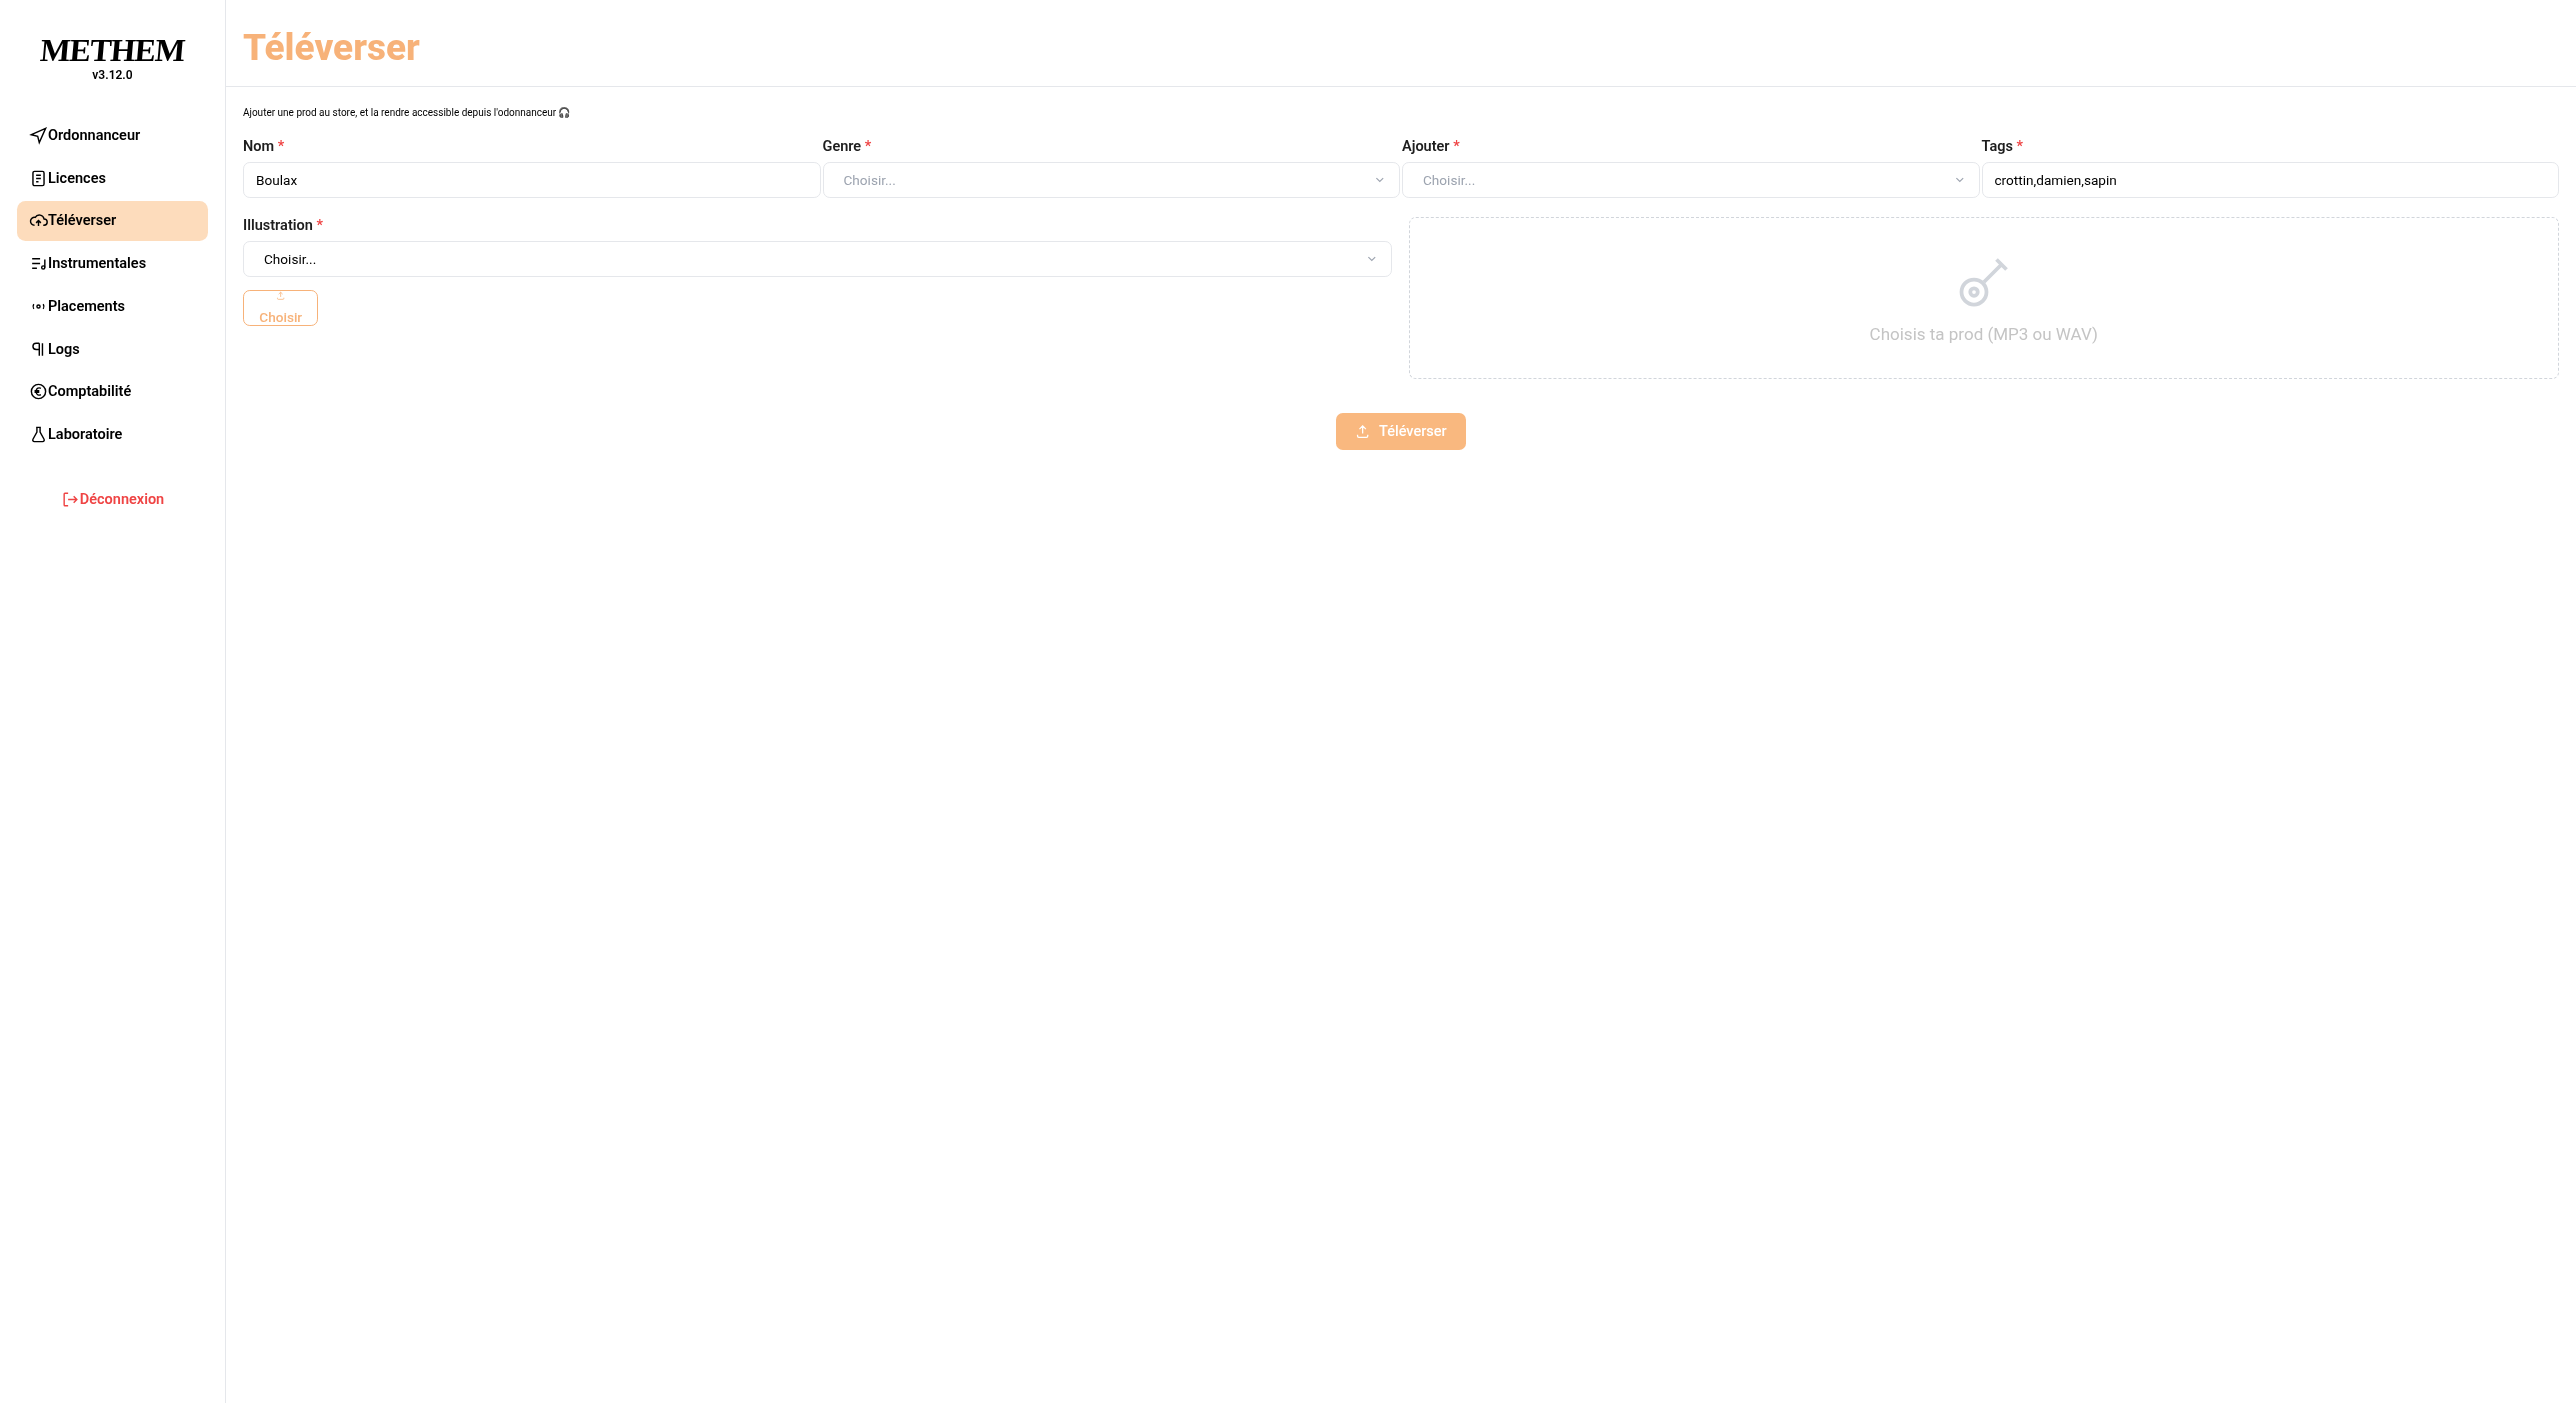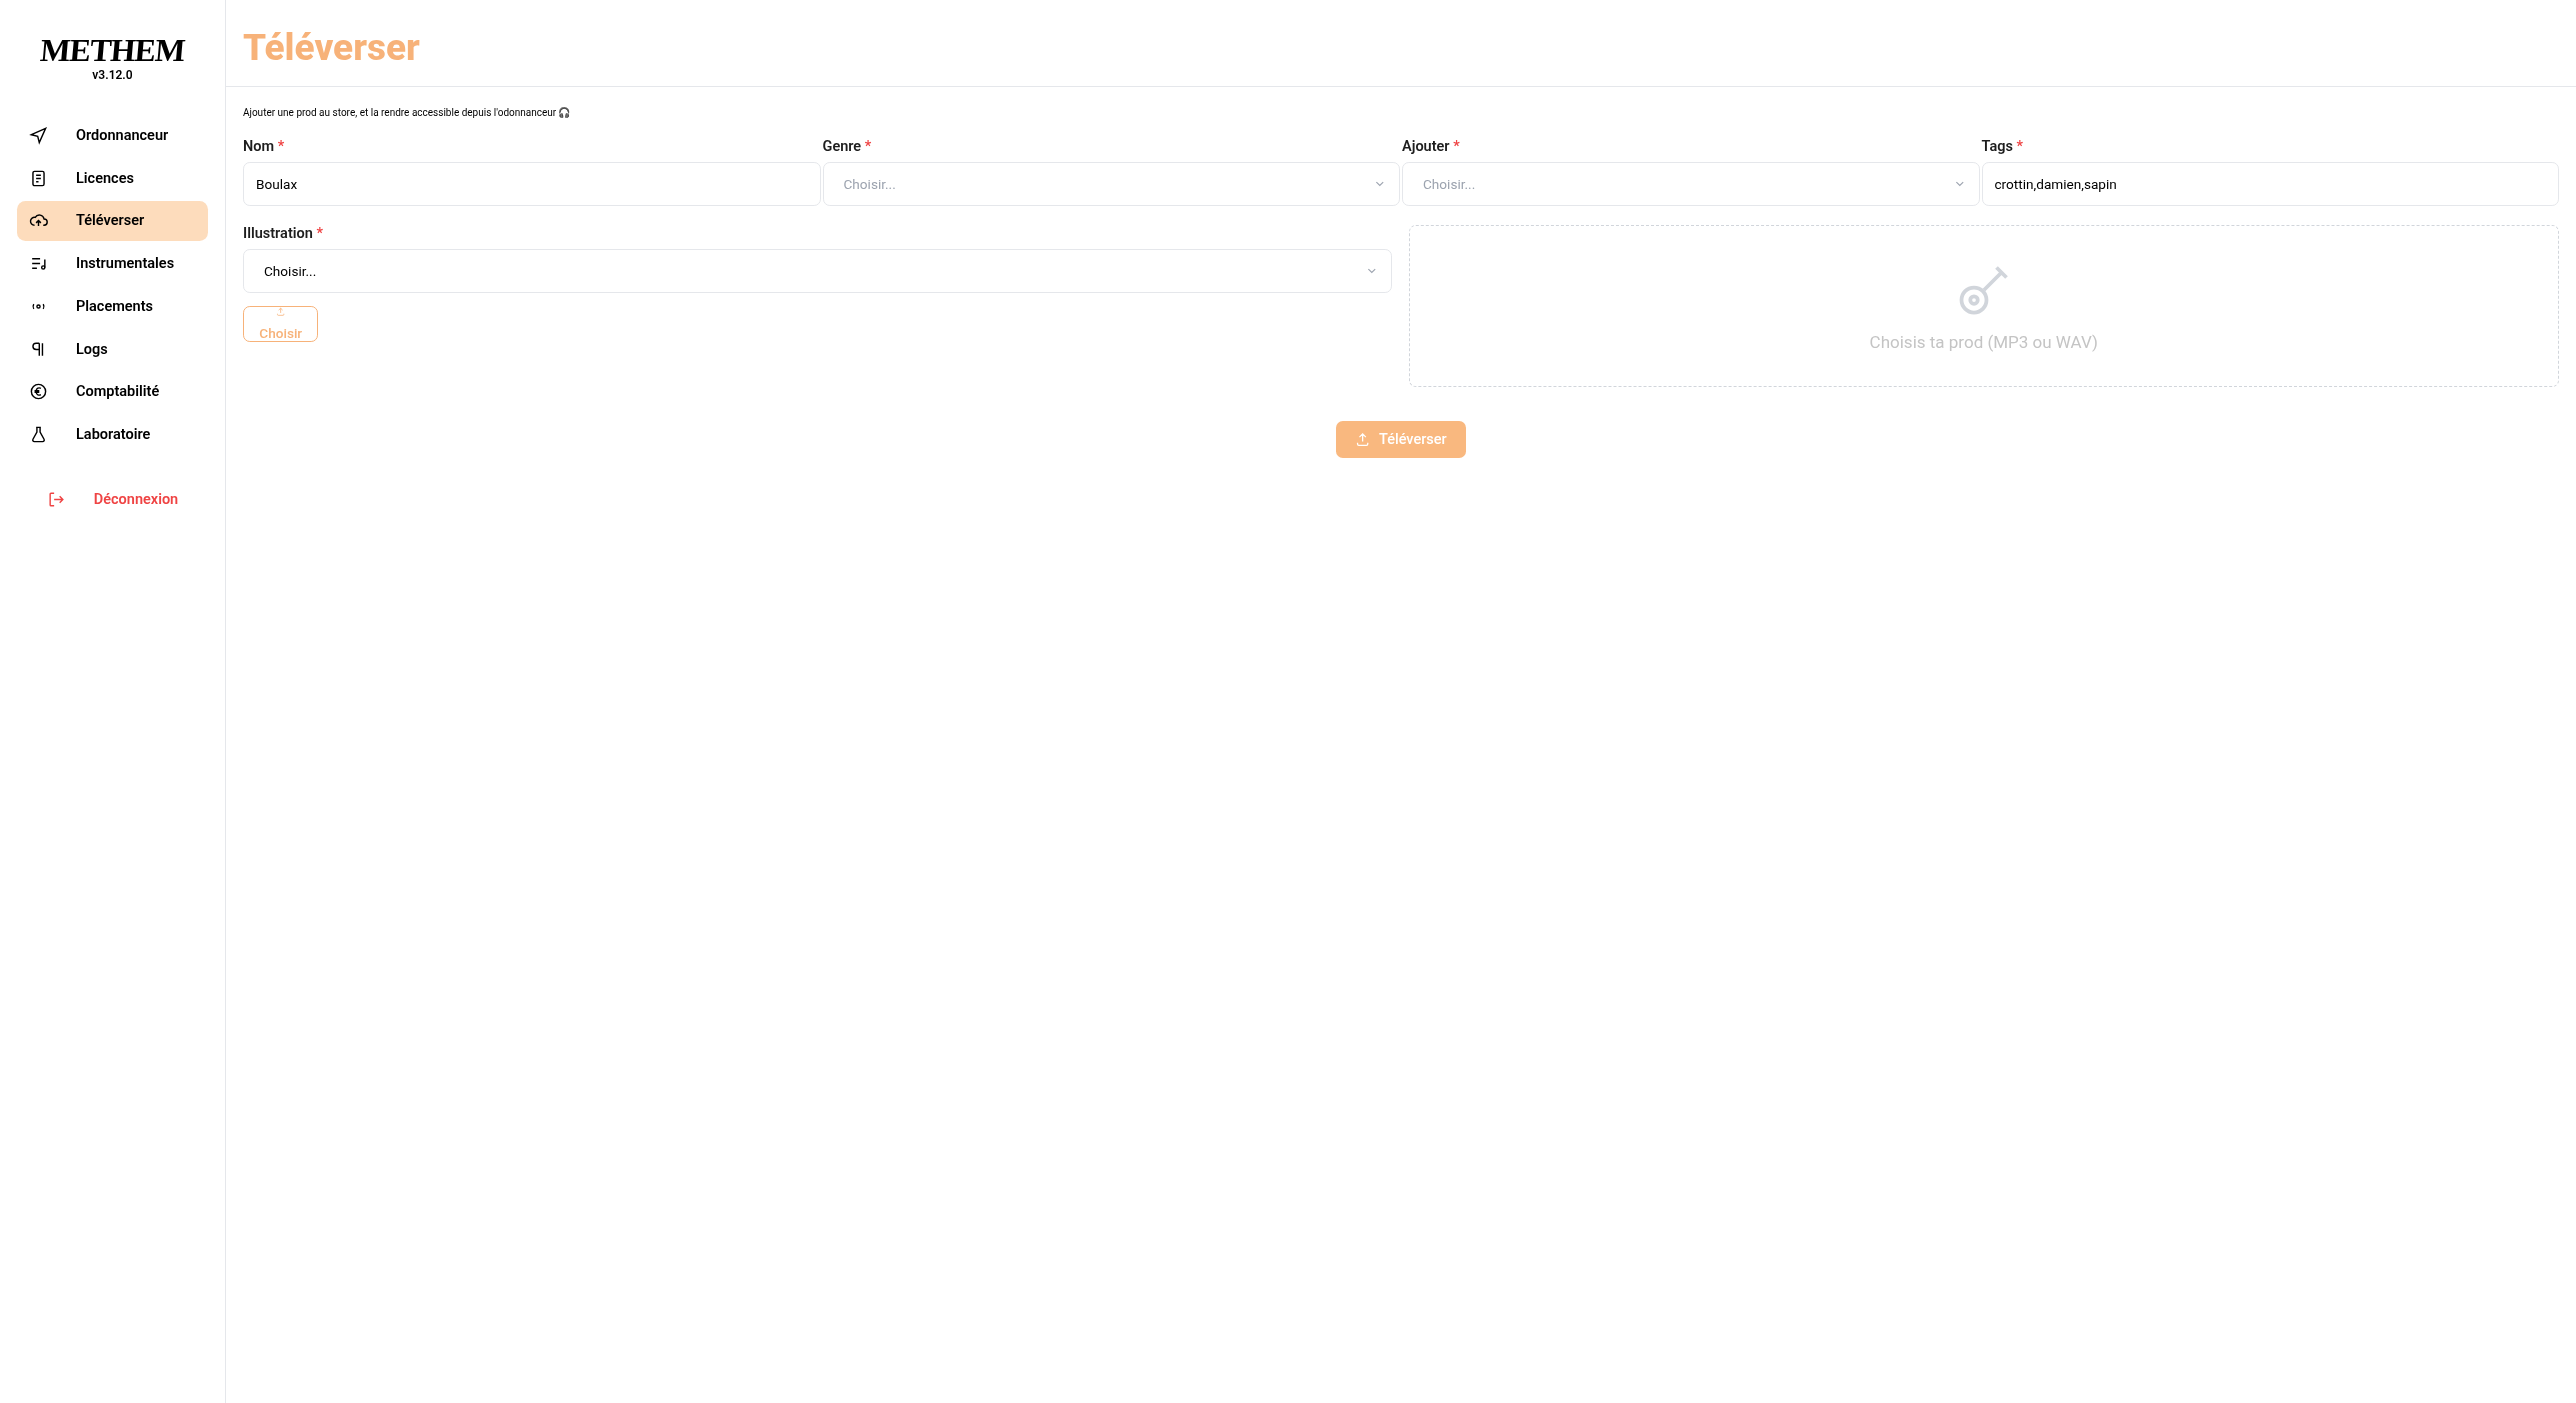--- a/index.html
+++ b/index.html
@@ -17,37 +17,37 @@
   }
   *{box-sizing:border-box;margin:0;padding:0;font-family:-apple-system,BlinkMacSystemFont,"Segoe UI",Roboto,Arial,sans-serif;}
   body{background:#fff;color:var(--text-dark);font-size:12px;}
   .app{display:flex;min-height:100vh;}
   
   .sidebar{width:226px;padding:34px 17px 17px 17px;border-right:0.9px solid var(--border);display:flex;flex-direction:column;}
   .brand{text-align:center;margin-bottom:34px;}
   .brand-logo{font-family:"Brush Script MT",cursive;font-size:32px;font-weight:900;letter-spacing:-0.9px;line-height:1;color:#000;transform:skewX(-5deg);}
   .brand-version{font-size:12px;font-weight:600;color:#000;margin-top:1.7px;}
   .nav{display:flex;flex-direction:column;gap:3.4px;}
-  .nav-item{display:flex;align-items:center;gap:28px;padding:10.2px 12px;border-radius:8.5px;font-size:14.5px;font-weight:600;color:#000;cursor:pointer;}
+  .nav-item{display:flex;align-items:center;gap:0;padding:10.2px 12px;border-radius:8.5px;font-size:14.5px;font-weight:600;color:#000;cursor:pointer;}
   .nav-item.active{background:var(--orange-light);}
   .nav-item .icon{width:19px;height:19px;flex:none;display:flex;align-items:center;justify-content:center;}
   .nav-item svg{width:19px;height:19px;stroke:#000;stroke-width:1.8;fill:none;}
   .logout{margin-top:25.6px;}
   .logout .nav-item{color:var(--logout-red);justify-content:center;font-weight:600;}
   .logout svg{stroke:var(--logout-red);}
   
   .main{flex:1;padding:25.6px 17px 34px 17px;min-width:0;}
   .page-title{font-size:37px;font-weight:800;color:var(--orange);margin-bottom:17px;}
   .divider{height:0.9px;background:var(--border);margin:0 -17px 20.4px -17px;}
   .subtitle{font-size:10px;color:#000;margin-bottom:20.4px;}
   .form-row{display:flex;gap:2px;margin-bottom:19px;flex-wrap:wrap;}
   .field{flex:1;min-width:170px;}
   .field-label{font-size:14.5px;font-weight:600;margin-bottom:6.8px;display:block;}
   .required{color:var(--red);}
-  .input,.select{width:100%;height:44px;border:0.9px solid var(--border);border-radius:6.8px;padding:0 12px;font-size:13.6px;color:#000;background:#fff;outline:none;}
+  .input,.select{width:100%;height:36px;border:0.9px solid var(--border);border-radius:6.8px;padding:0 12px;font-size:13.6px;color:#000;background:#fff;outline:none;}
   .input::placeholder{color:var(--placeholder);}
   .select{display:flex;align-items:center;justify-content:space-between;cursor:pointer;color:var(--placeholder);padding-left:20px;}
   .select.has-value{color:#000;}
   .select .chevron{width:13.6px;height:13.6px;}
   .row2{display:flex;gap:17px;align-items:flex-start;}
   .left-col{flex:1;min-width:0;}
   .dropzone{flex:1;min-height:162px;border:1.7px dashed var(--drop-border);border-radius:6.8px;display:flex;flex-direction:column;align-items:center;justify-content:center;gap:12px;cursor:pointer;}
   .dropzone svg{width:60px;height:60px;stroke:var(--drop-border);fill:none;stroke-width:1.5;}
   .dropzone-text{font-size:17px;color:var(--drop-text);}
   .choose-btn{display:inline-flex;align-items:center;gap:8.5px;height:36px;padding:0 15.3px;border:0.9px solid var(--orange);border-radius:6.8px;background:#fff;color:var(--orange);font-size:13.6px;font-weight:500;cursor:pointer;margin-top:13.6px;flex-direction:column;}

